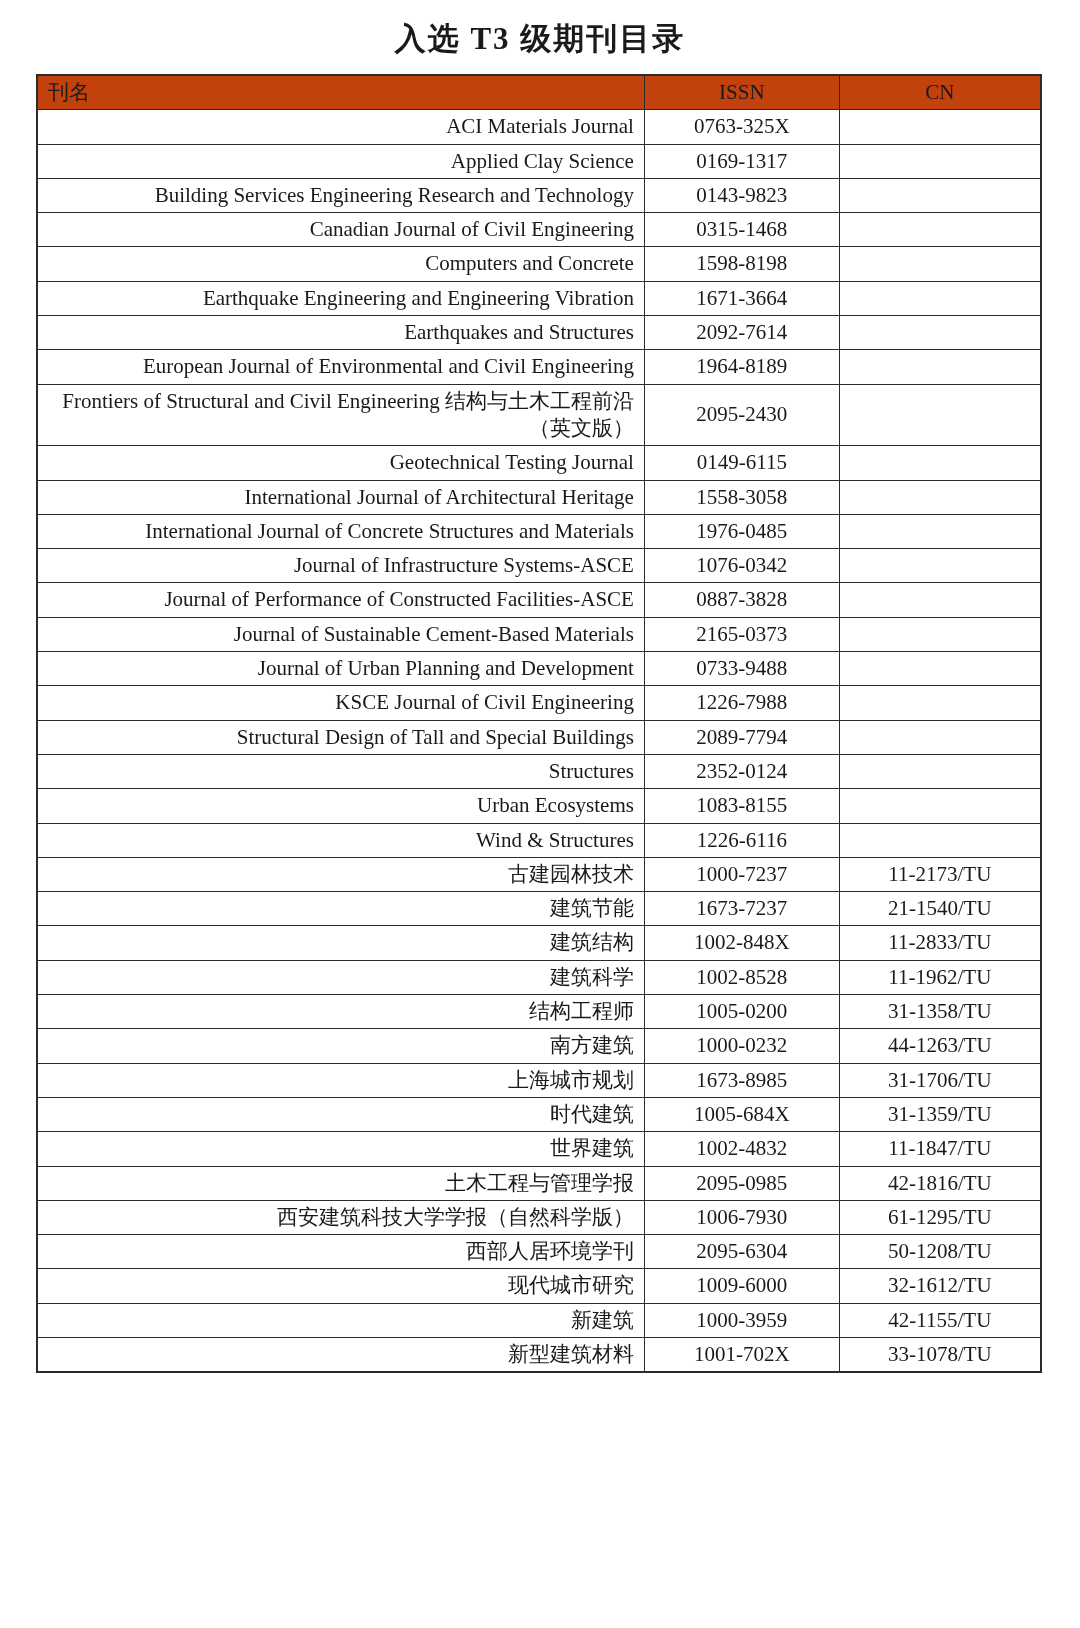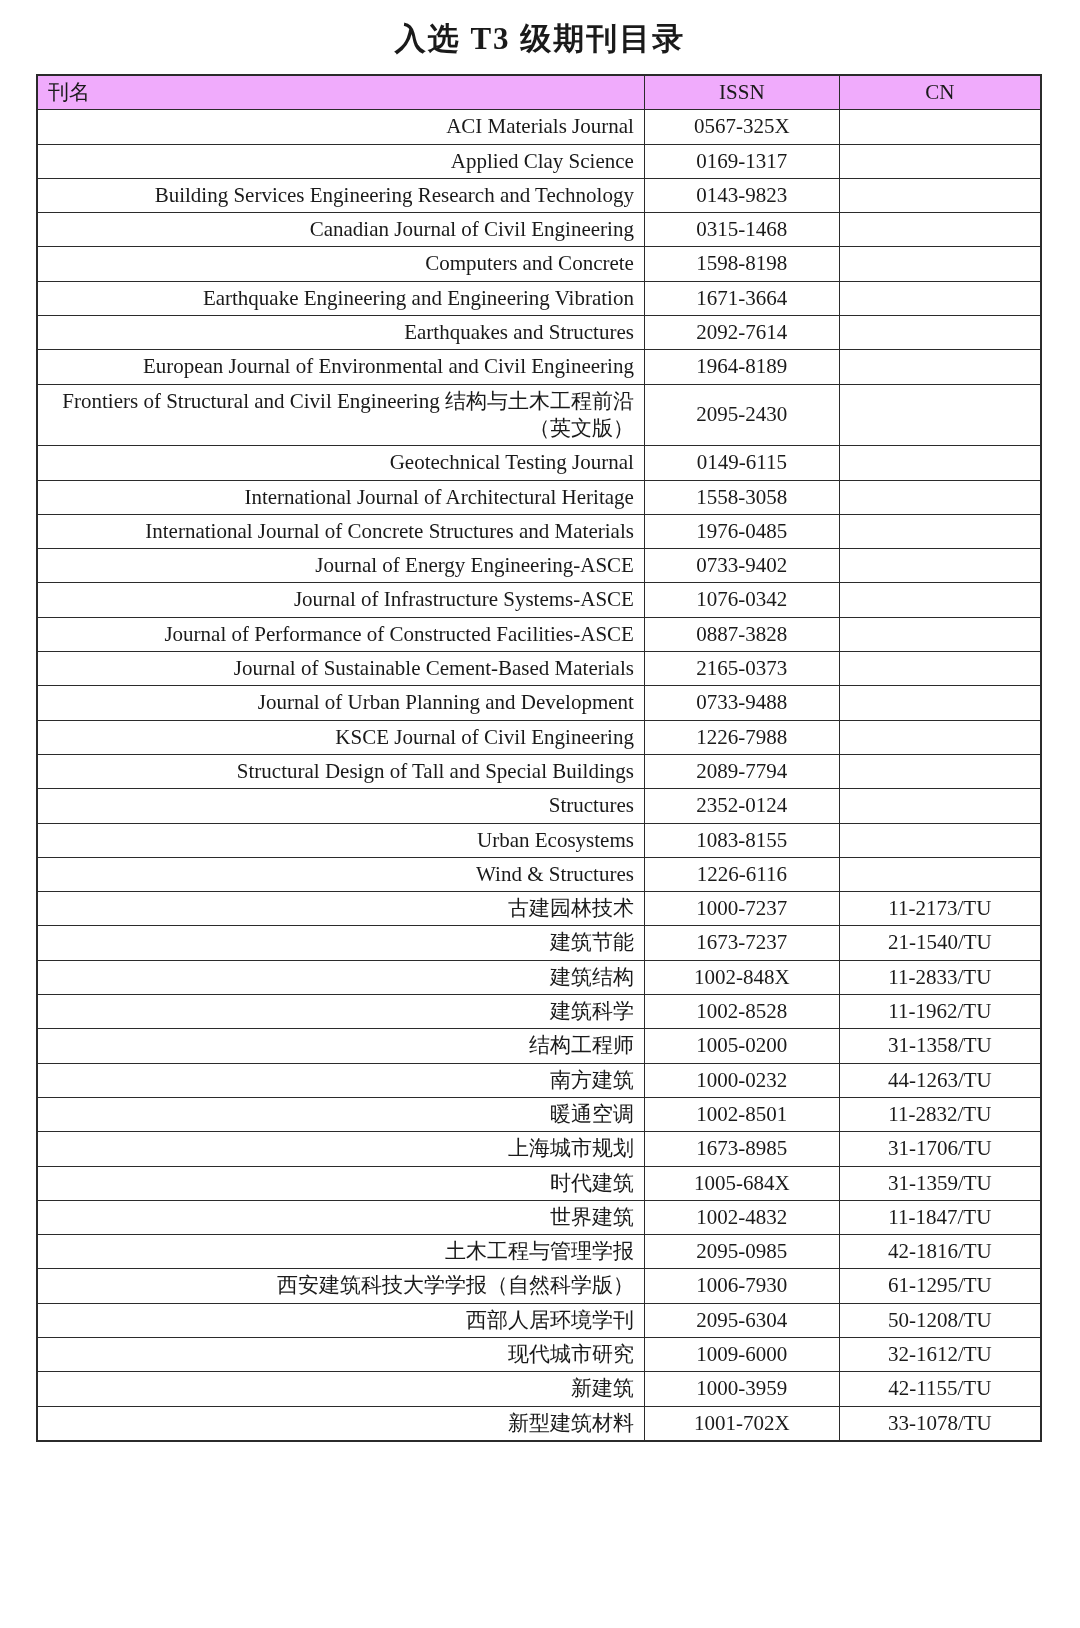--- a/index.html
+++ b/index.html
@@ -40,21 +40,21 @@
   table.journal-table td {
     border: 1px solid #2b2b2b;
     font-size: 21px;
     padding: 3px 10px;
     height: 28px;
     box-sizing: border-box;
     overflow: hidden;
     line-height: 1.3;
   }
   table.journal-table thead th {
-    background: #f0abfc;
+    background: #c2410c;
     font-weight: normal;
     text-align: center;
   }
   table.journal-table thead th.h-name {
     text-align: left;
   }
   td.name-cell { text-align: right; }
   td.issn-cell, td.cn-cell { text-align: center; }
 </style>
 </head>
@@ -73,21 +73,21 @@
     <thead>
       <tr>
         <th class="h-name">刊名</th>
         <th>ISSN</th>
         <th>CN</th>
       </tr>
     </thead>
     <tbody>
         <tr>
           <td class="name-cell">ACI Materials Journal</td>
-          <td class="issn-cell">0567-325X</td>
+          <td class="issn-cell">0763-325X</td>
           <td class="cn-cell"></td>
         </tr>
         <tr>
           <td class="name-cell">Applied Clay Science</td>
           <td class="issn-cell">0169-1317</td>
           <td class="cn-cell"></td>
         </tr>
         <tr>
           <td class="name-cell">Building Services Engineering Research and Technology</td>
           <td class="issn-cell">0143-9823</td>
@@ -129,25 +129,20 @@
           <td class="cn-cell"></td>
         </tr>
         <tr>
           <td class="name-cell">International Journal of Architectural Heritage</td>
           <td class="issn-cell">1558-3058</td>
           <td class="cn-cell"></td>
         </tr>
         <tr>
           <td class="name-cell">International Journal of Concrete Structures and Materials</td>
           <td class="issn-cell">1976-0485</td>
-          <td class="cn-cell"></td>
-        </tr>
-        <tr>
-          <td class="name-cell">Journal of Energy Engineering-ASCE</td>
-          <td class="issn-cell">0733-9402</td>
           <td class="cn-cell"></td>
         </tr>
         <tr>
           <td class="name-cell">Journal of Infrastructure Systems-ASCE</td>
           <td class="issn-cell">1076-0342</td>
           <td class="cn-cell"></td>
         </tr>
         <tr>
           <td class="name-cell">Journal of Performance of Constructed Facilities-ASCE</td>
           <td class="issn-cell">0887-3828</td>
@@ -212,25 +207,20 @@
           <td class="name-cell">结构工程师</td>
           <td class="issn-cell">1005-0200</td>
           <td class="cn-cell">31-1358/TU</td>
         </tr>
         <tr>
           <td class="name-cell">南方建筑</td>
           <td class="issn-cell">1000-0232</td>
           <td class="cn-cell">44-1263/TU</td>
         </tr>
         <tr>
-          <td class="name-cell">暖通空调</td>
-          <td class="issn-cell">1002-8501</td>
-          <td class="cn-cell">11-2832/TU</td>
-        </tr>
-        <tr>
           <td class="name-cell">上海城市规划</td>
           <td class="issn-cell">1673-8985</td>
           <td class="cn-cell">31-1706/TU</td>
         </tr>
         <tr>
           <td class="name-cell">时代建筑</td>
           <td class="issn-cell">1005-684X</td>
           <td class="cn-cell">31-1359/TU</td>
         </tr>
         <tr>

